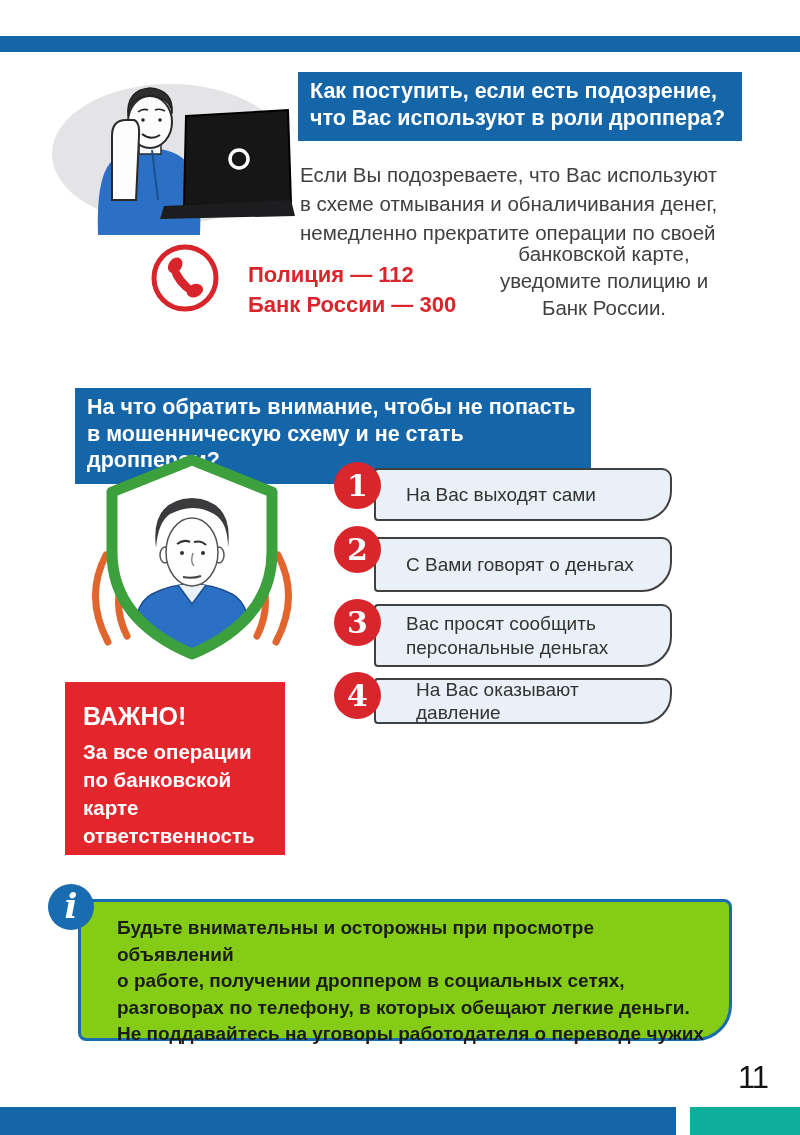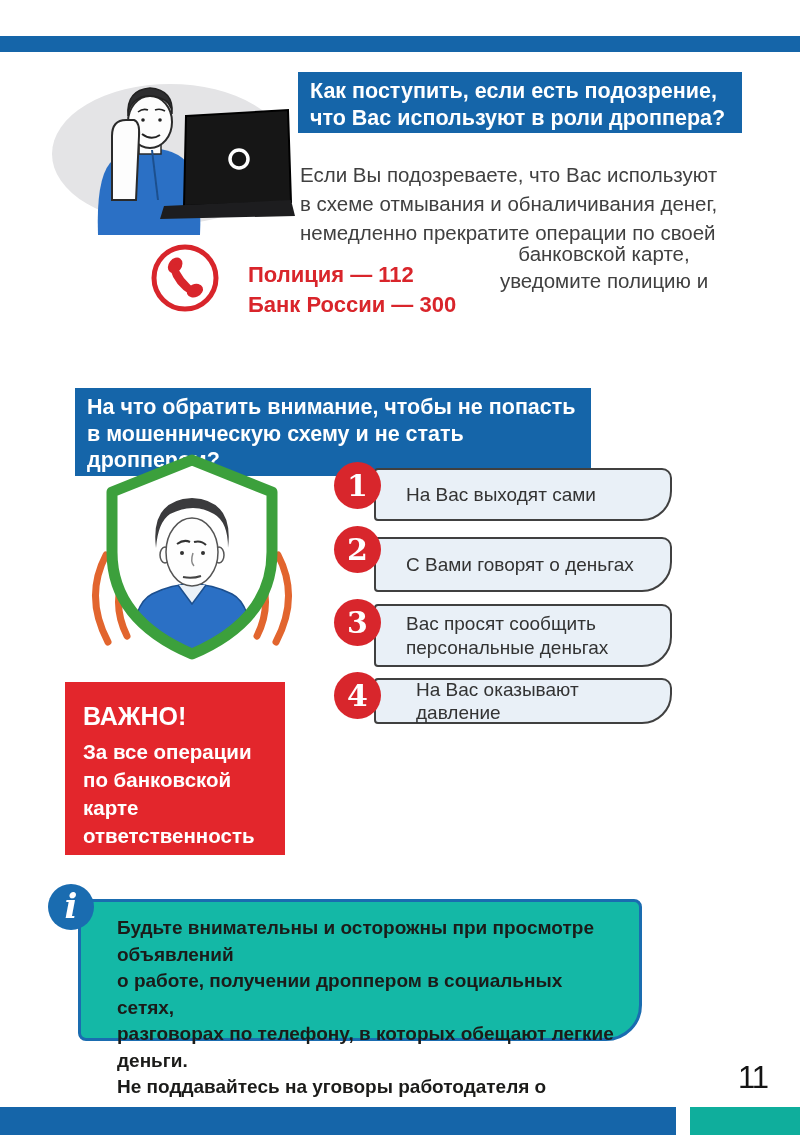--- a/index.html
+++ b/index.html
@@ -12,21 +12,21 @@
 
   
   .top-bar{left:0;top:36px;width:800px;height:16px;background:#1565a9;}
   .bottom-bar-blue{left:0;top:1107px;width:676px;height:28px;background:#1565a9;}
   .bottom-bar-teal{left:690px;top:1107px;width:110px;height:28px;background:#0fae9c;}
   .page-number{left:728px;top:1060px;width:50px;text-align:center;
     font-size:31px;color:#141414;letter-spacing:-1px;}
 
   
   .hdr{background:#1565a9;color:#fff;font-weight:bold;font-size:21.5px;
-    line-height:1.24;padding:6px 12px 2px 12px;box-sizing:border-box;}
+    line-height:1.24;padding:6px 12px 10px 12px;box-sizing:border-box;}
   .hdr1{left:298px;top:72px;width:444px;}
   .hdr2{left:75px;top:388px;width:516px;}
 
   
   .para{color:#404040;font-size:20.5px;line-height:29px;}
   .para-left{left:300px;top:160px;width:470px;}
   .para-right{left:464px;top:240px;width:280px;line-height:27px;text-align:center;}
 
   .phone-numbers{left:248px;top:260px;color:#d9252b;font-weight:bold;
     font-size:22px;line-height:30px;}
@@ -45,21 +45,21 @@
     z-index:3;}
 
   
   .important-box{left:65px;top:682px;width:220px;height:173px;
     background:#e3262c;color:#fff;box-sizing:border-box;
     padding:20px 10px 0 18px;}
   .important-box .ttl{font-size:25px;font-weight:bold;margin-bottom:7px;}
   .important-box .ln{font-size:20.5px;font-weight:bold;line-height:28px;}
 
   
-  .info-box{left:78px;top:899px;width:564px;height:142px;background:#14b8a6;
+  .info-box{left:78px;top:899px;width:654px;height:142px;background:#84cc16;
     border:3px solid #1a6cb0;border-radius:8px 8px 36px 8px;box-sizing:border-box;}
   .info-text{margin:13px 16px 0 36px;}
   .info-text .ln{font-size:19px;font-weight:bold;color:#1b1b19;line-height:26.5px;}
   .info-icon{left:48px;top:884px;width:46px;height:46px;border-radius:50%;
     background:#1a6cb0;color:#fff;z-index:4;display:flex;align-items:center;
     justify-content:center;font-family:"DejaVu Serif","Liberation Serif",serif;
     font-style:italic;font-weight:bold;font-size:34px;padding-bottom:3px;box-sizing:border-box;}
 
   svg{display:block;}
 </style>
@@ -95,20 +95,21 @@
   </div>
 
   <div class="abs para para-left">
     <div>Если Вы подозреваете, что Вас используют</div>
     <div>в схеме отмывания и обналичивания денег,</div>
     <div>немедленно прекратите операции по своей</div>
   </div>
   <div class="abs para para-right">
     <div>банковской карте,</div>
     <div>уведомите полицию и</div>
+    <div>Банк России.</div>
   </div>
 
   <div class="abs" style="left:150px;top:243px;">
     <svg width="70" height="70" viewBox="0 0 70 70">
       <circle cx="35" cy="35" r="31" fill="none" stroke="#d8252b" stroke-width="5"></circle>
       <g transform="translate(35,35) rotate(-38)" fill="#d8252b">
         <ellipse cx="0" cy="-16" rx="8.5" ry="6.5" transform="rotate(-14 0 -16)"></ellipse>
         <ellipse cx="0" cy="16" rx="8.5" ry="6.5" transform="rotate(14 0 16)"></ellipse>
         <path d="M -6,-17 Q -13,0 -6,17 L 2,17 Q -4,0 2,-17 Z"></path>
       </g>

